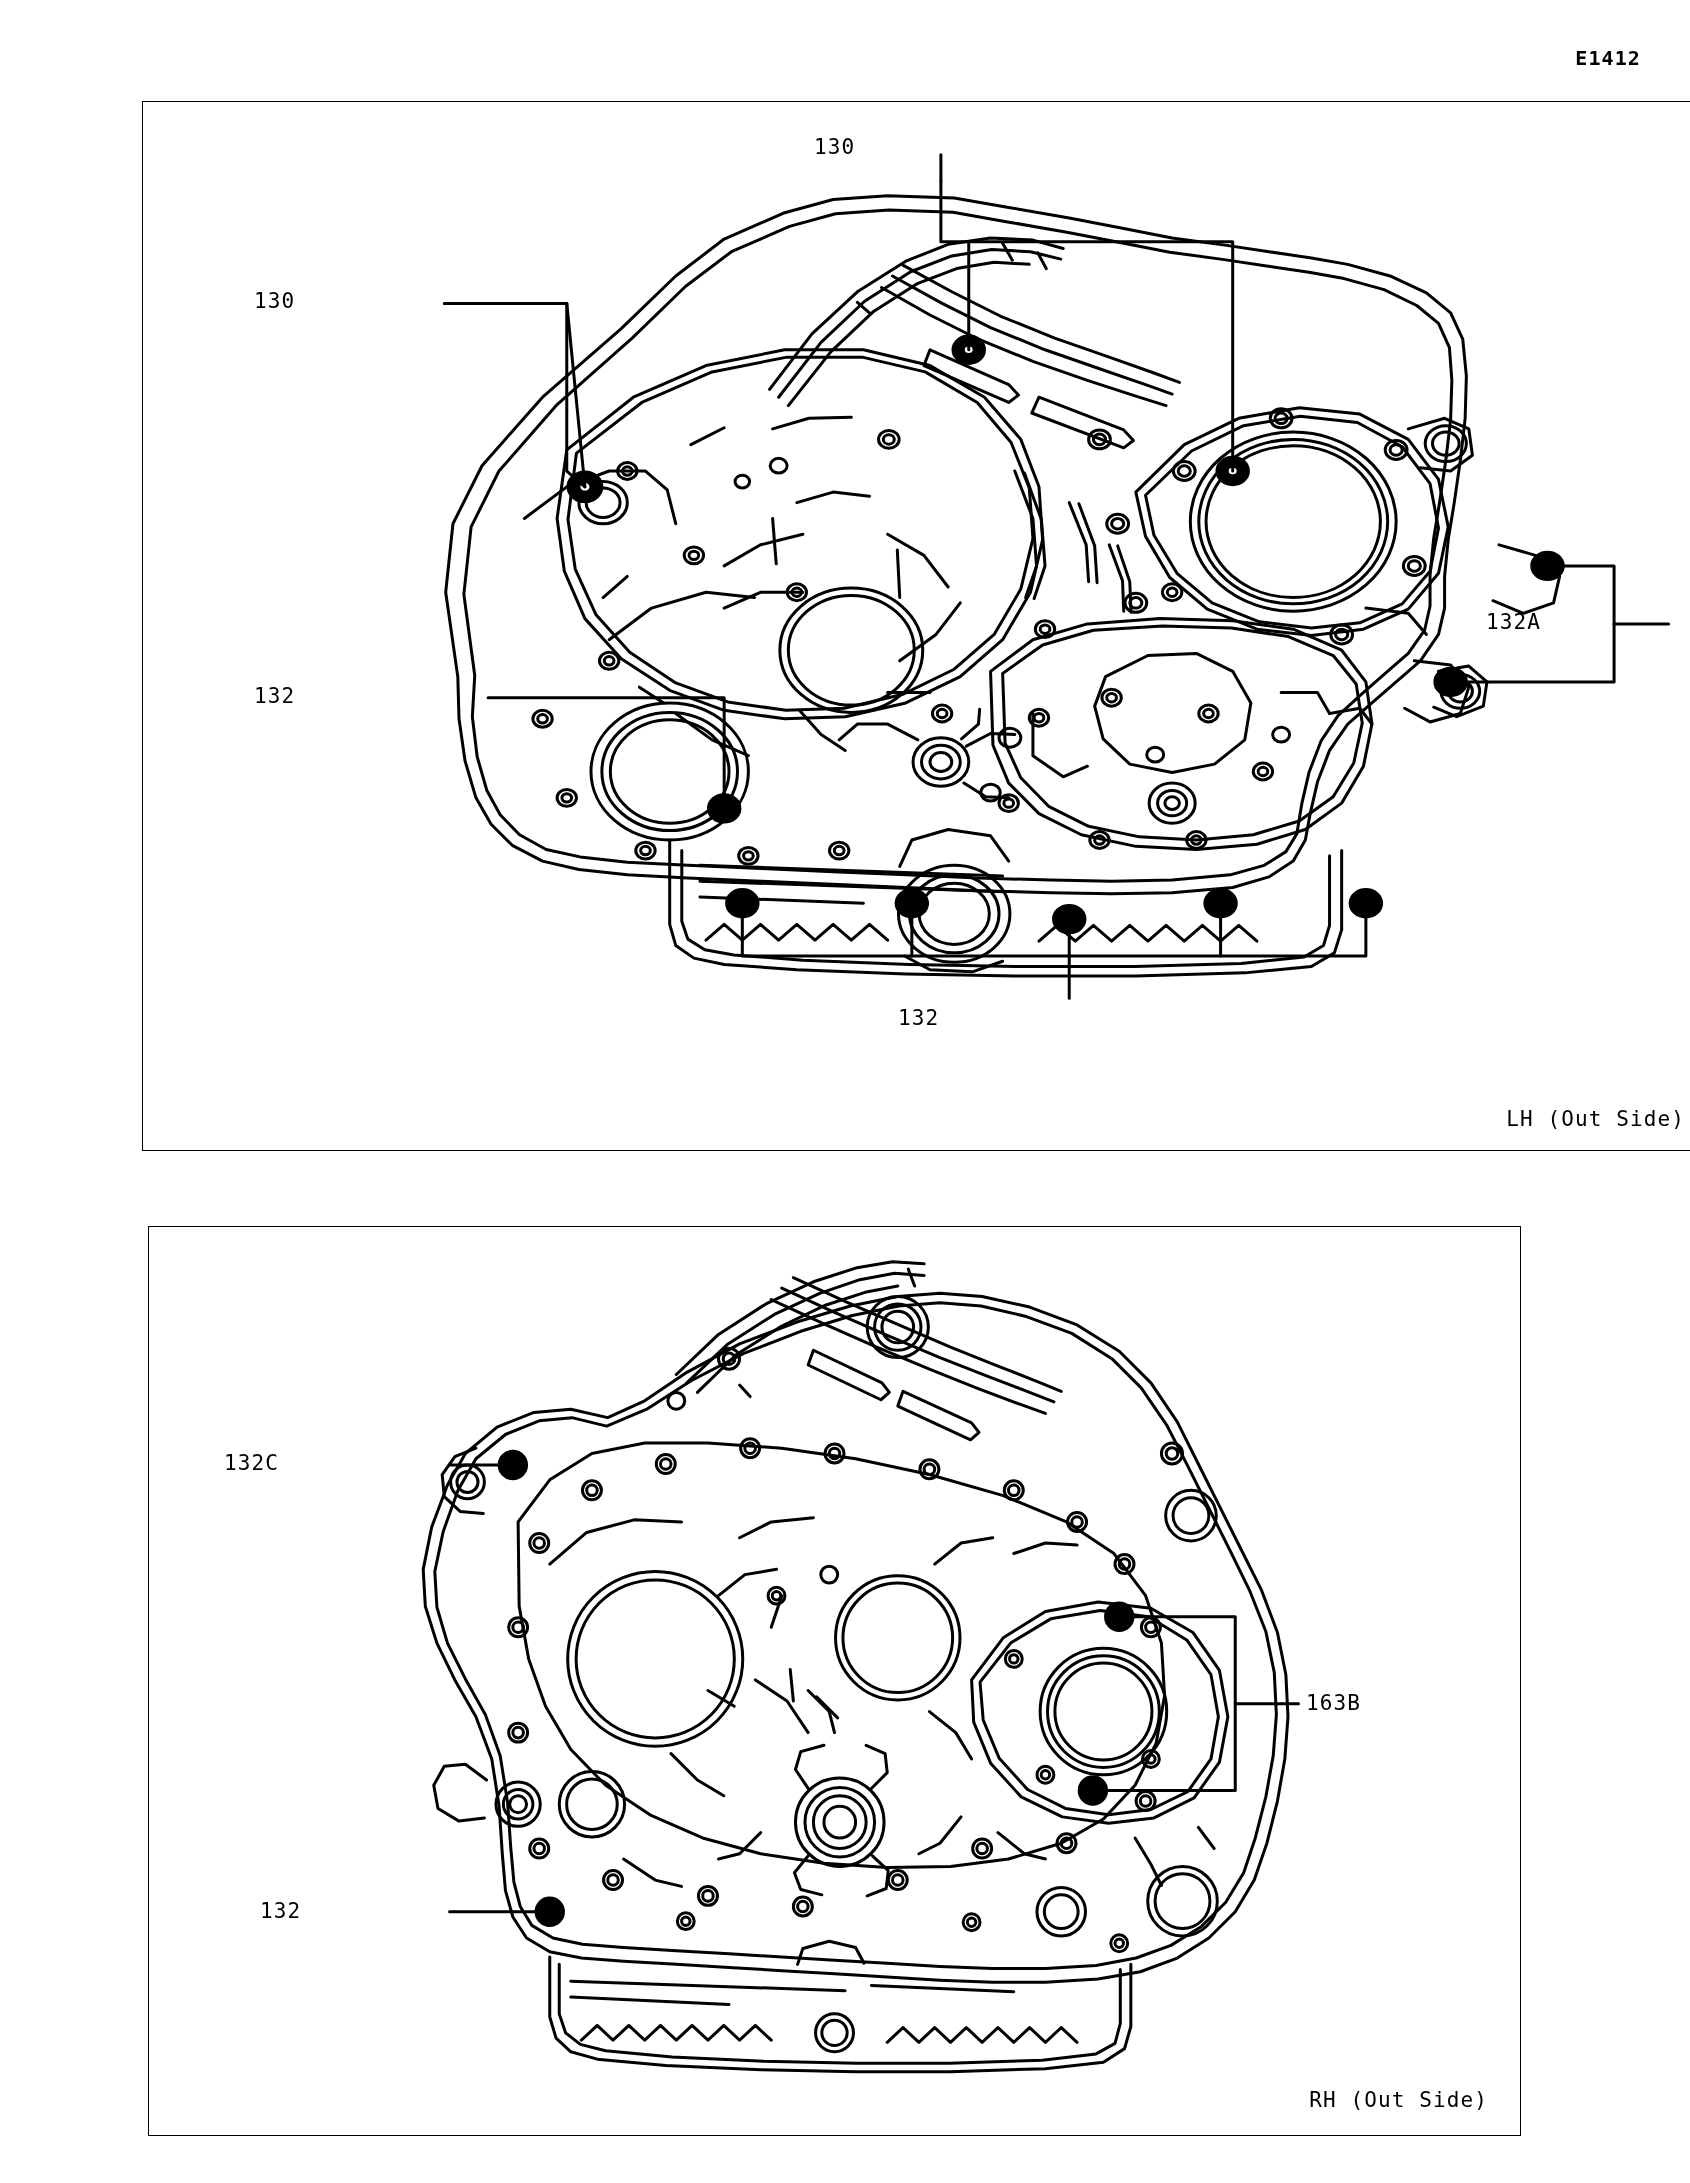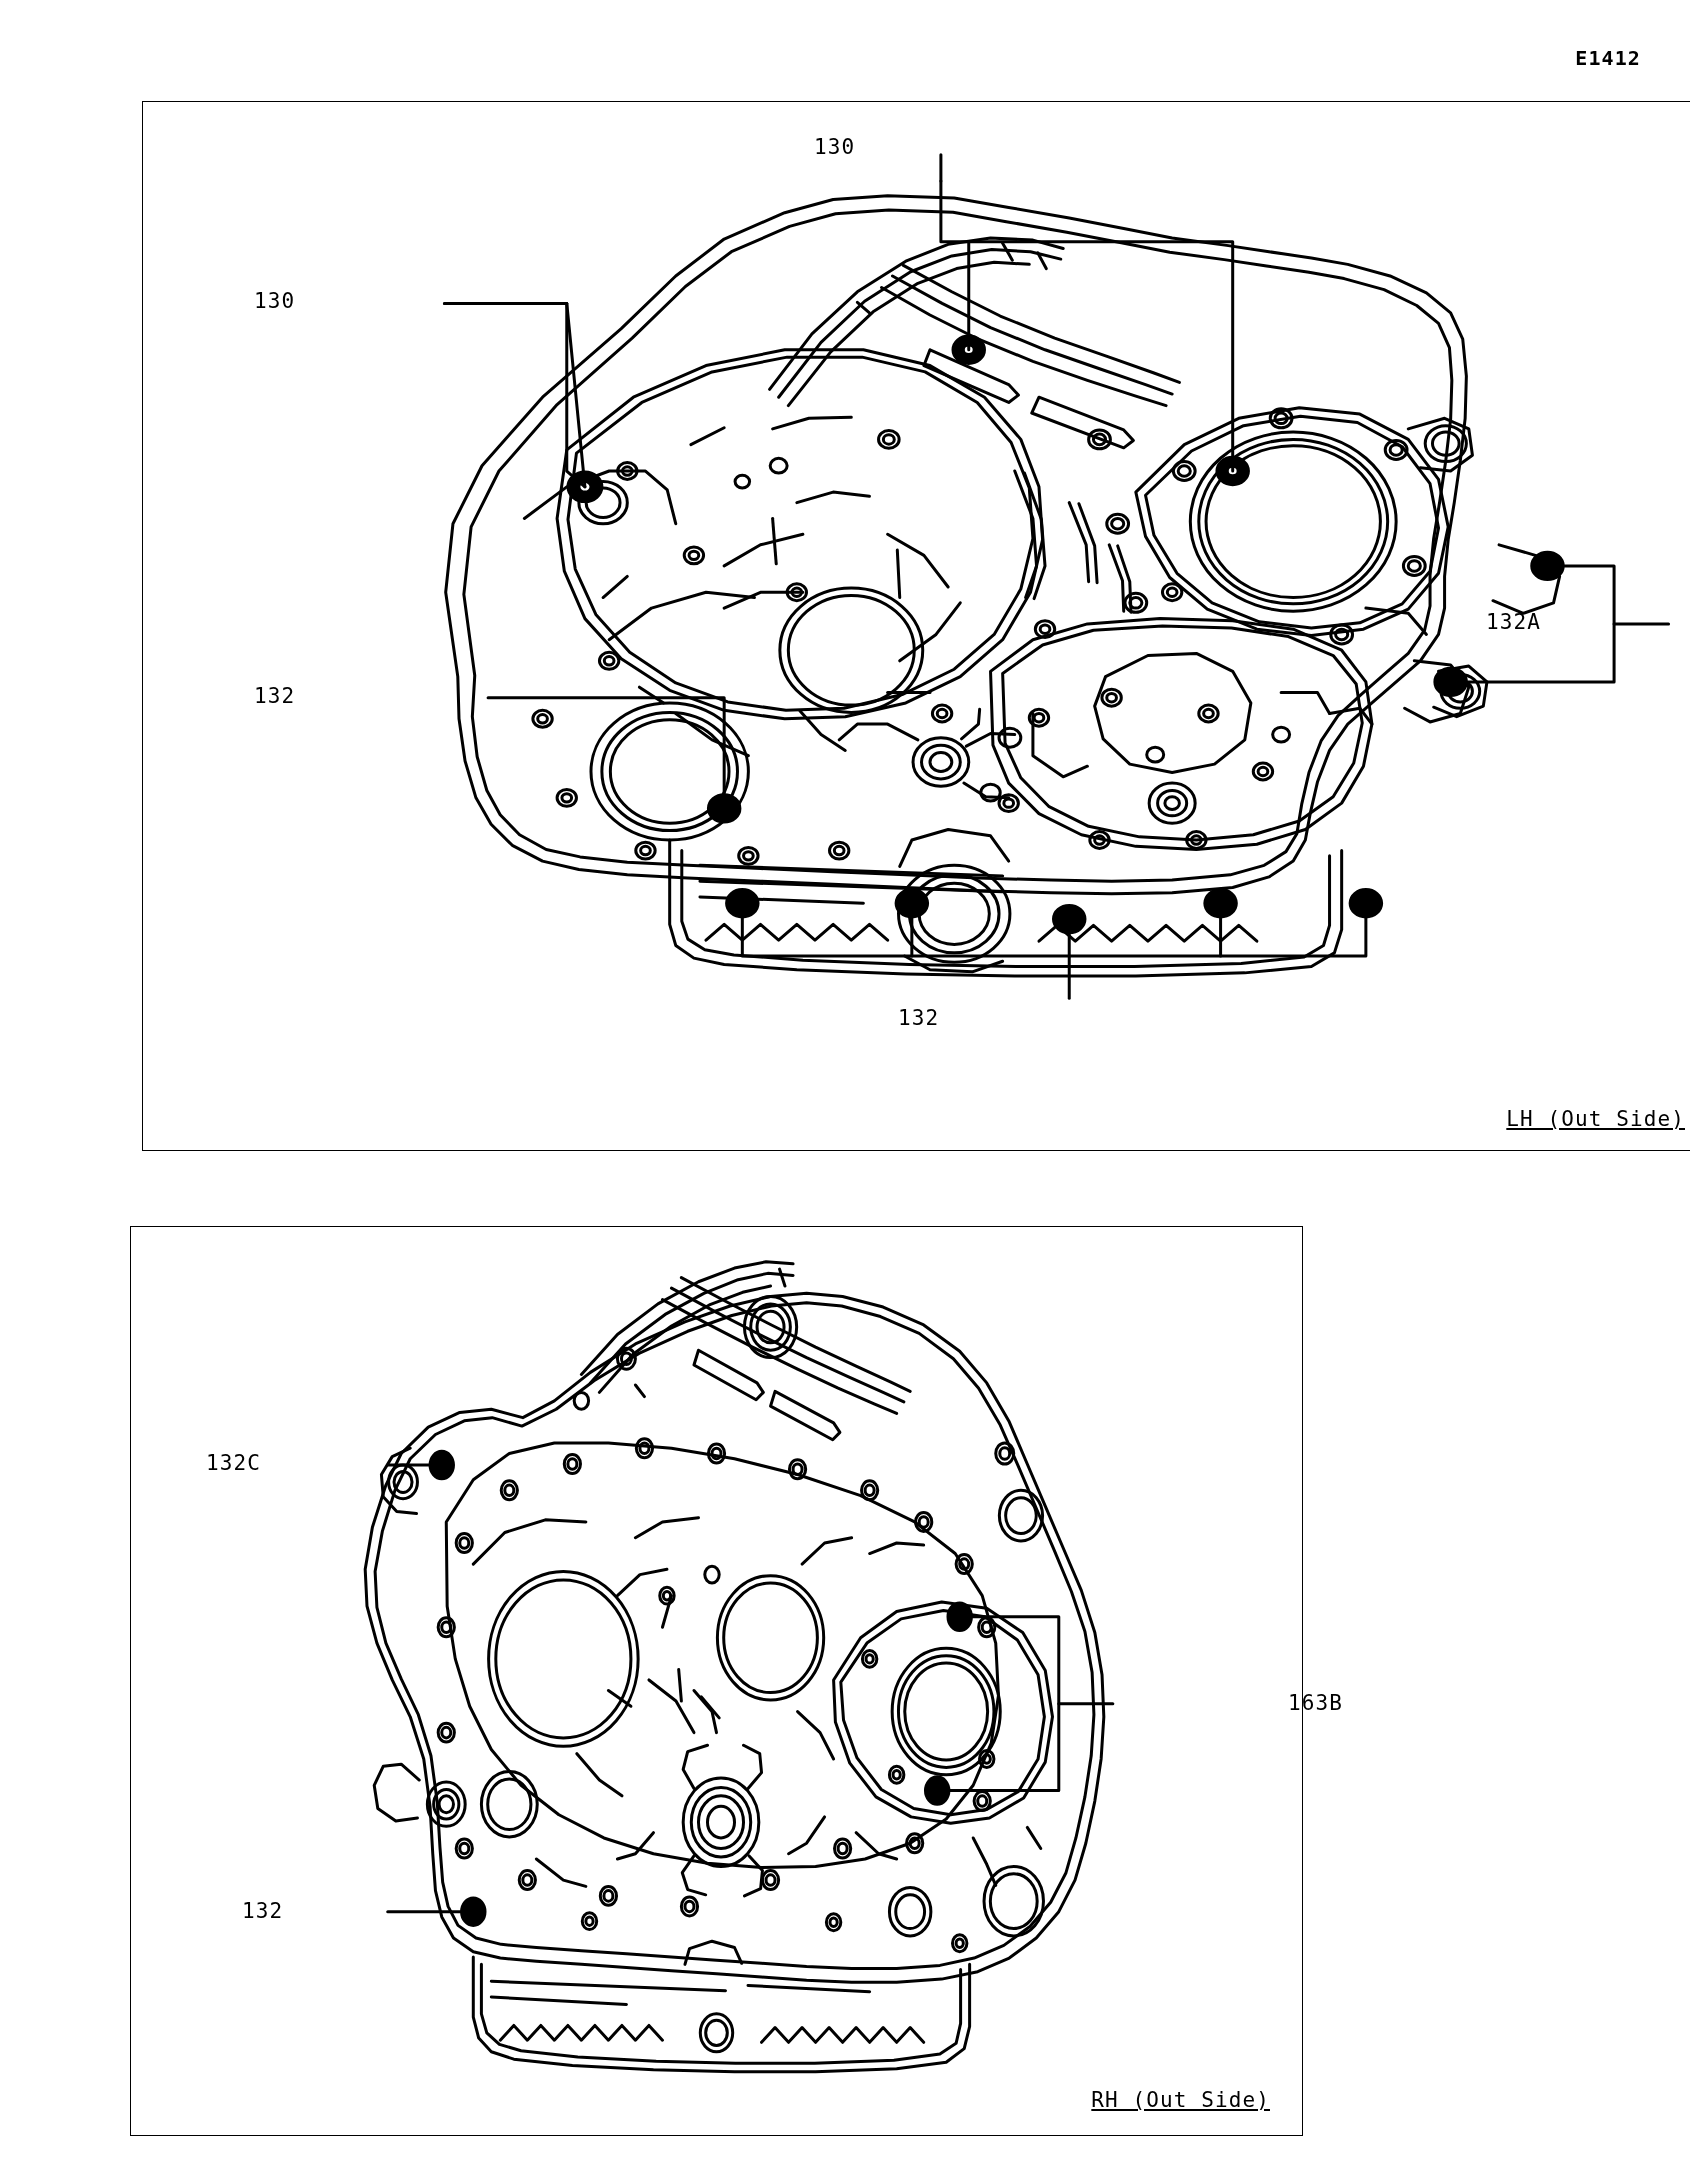--- a/index.html
+++ b/index.html
@@ -36,31 +36,30 @@
     background: #ffffff;
     box-sizing: border-box;
   }
   #panel-lh {
     left: 142px;
     top: 101px;
     width: 1576px;
     height: 1050px;
   }
   #panel-rh {
-    left: 130px;
+    left: 148px;
     top: 1226px;
-    width: 1173px;
+    width: 1373px;
     height: 910px;
   }
   .panel-caption {
     position: absolute;
     font-size: 21px;
     letter-spacing: 1.1px;
     white-space: nowrap;
-    text-decoration: underline;
   }
   #caption-lh {
     right: 32px;
     bottom: 19px;
   }
   #caption-rh {
     right: 32px;
     bottom: 23px;
   }
   .callout {

